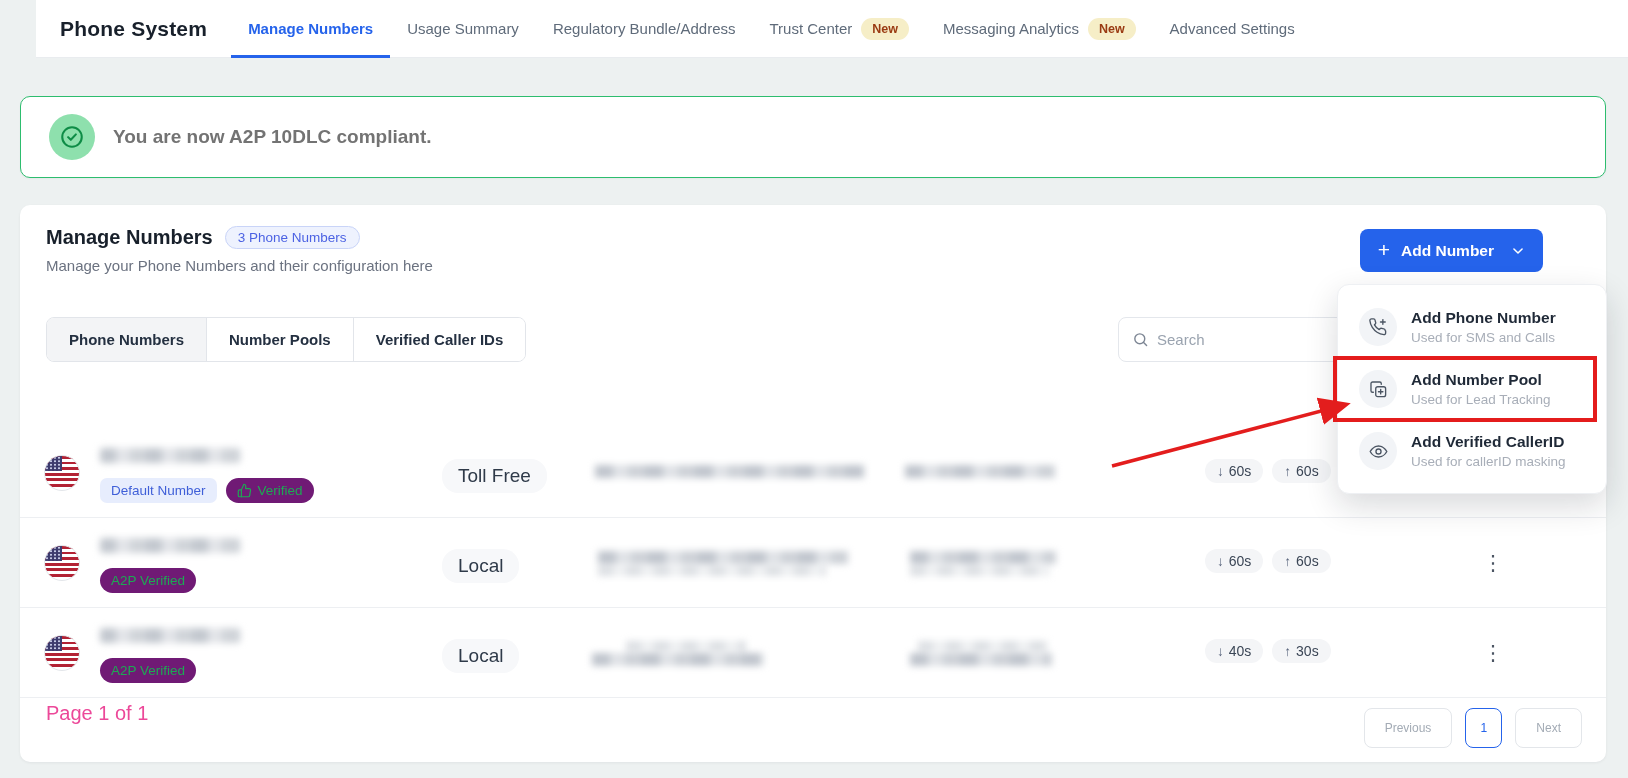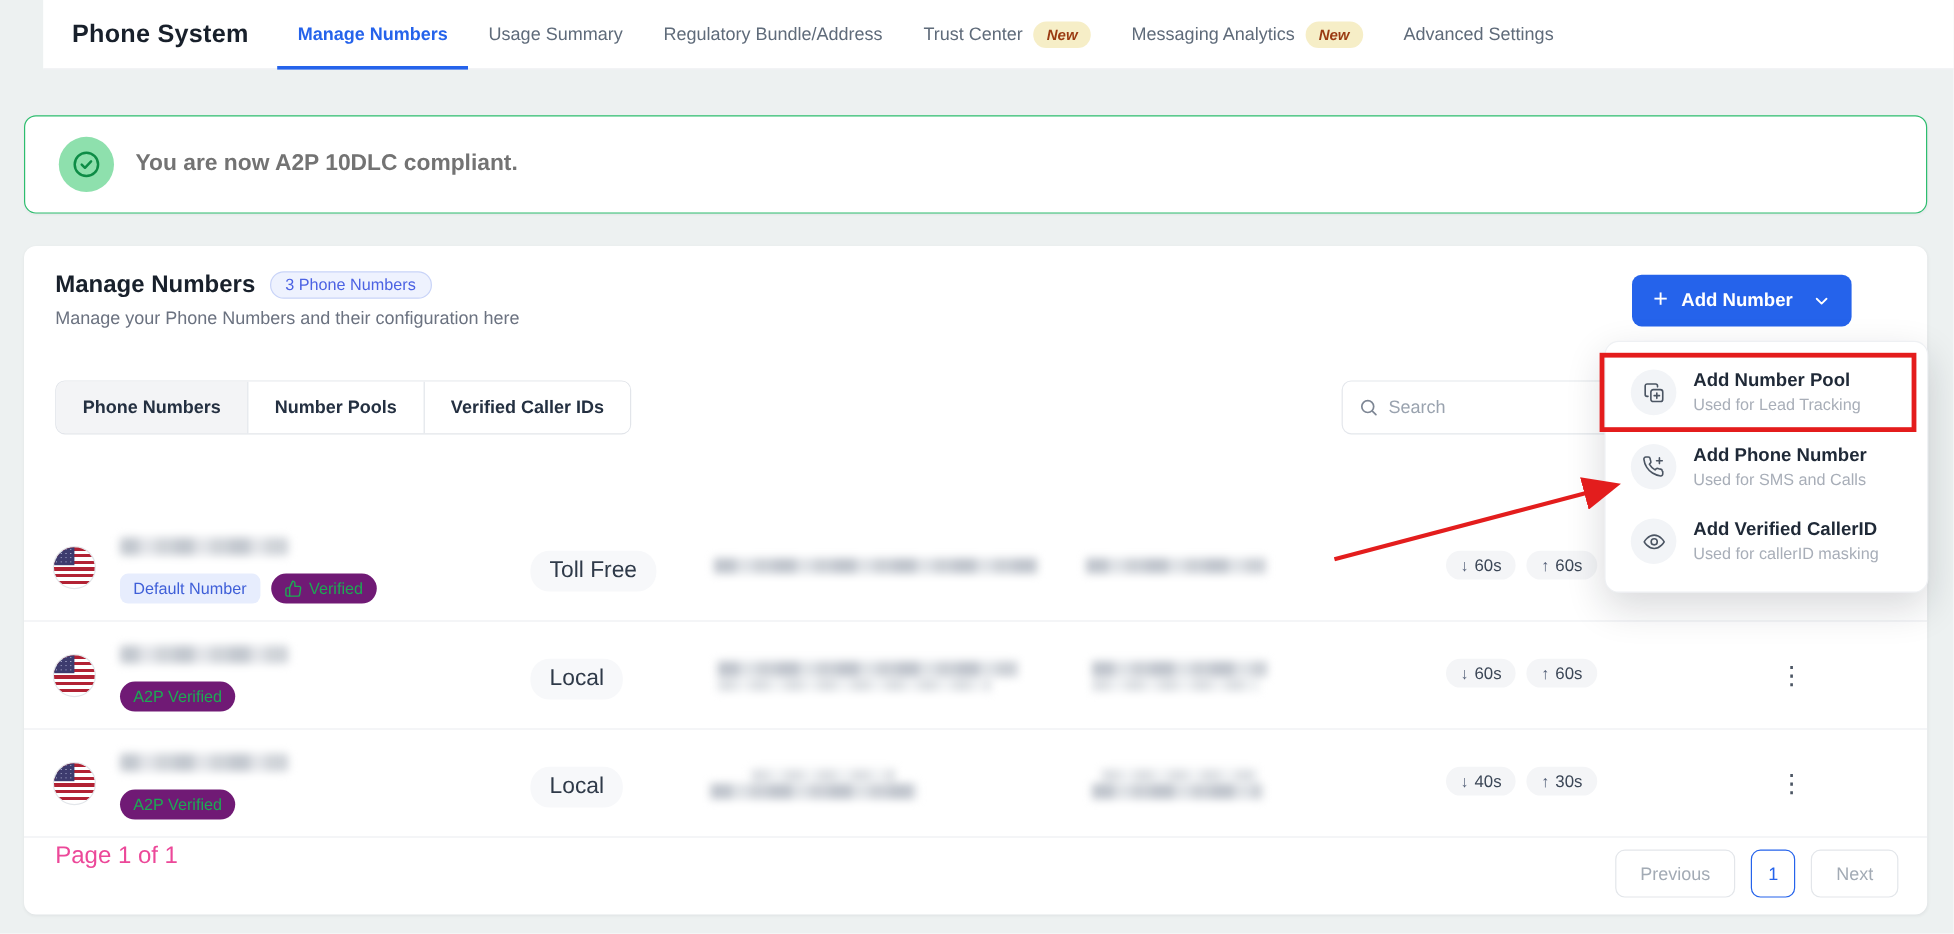--- a/index.html
+++ b/index.html
@@ -12,21 +12,21 @@
     color:#1f2937;
   }
   svg { display:block; }
 
   
   .topbar{position:absolute;left:0;top:0;width:1628px;height:58px;background:#fff;border-bottom:1px solid #e9ecef;display:flex;align-items:center;margin-left:36px;}
   .app-title{font-size:21px;font-weight:700;color:#18202b;margin-left:24px;letter-spacing:.2px;}
   .nav{display:flex;align-items:center;height:58px;margin-left:24px;}
   .nav-tab{display:flex;align-items:center;gap:9px;height:58px;padding:0 17px;font-size:15px;color:#5f6b7a;cursor:pointer;border-bottom:3px solid transparent;padding-top:3px;}
   .nav-tab.active{color:#2563eb;font-weight:700;border-bottom-color:#2563eb;}
-  .new-badge{background:#f6eec7;color:#9a3b12;font-size:12.5px;font-weight:700;padding:4px 11px;border-radius:999px;font-style:italic;}
+  .new-badge{background:#f6eec7;color:#9a3b12;font-size:12.5px;font-weight:700;padding:4px 11px;border-radius:999px;}
 
   
   .banner{position:absolute;left:20px;top:96px;width:1586px;height:82px;background:#fff;border:1px solid #2dbd6e;border-radius:10px;display:flex;align-items:center;padding-left:28px;gap:18px;box-shadow:0 1px 2px rgba(16,24,40,.04);}
   .banner-icn{width:46px;height:46px;border-radius:50%;background:#8ee0ad;display:flex;align-items:center;justify-content:center;flex:0 0 auto;}
   .banner-text{font-size:19px;font-weight:700;color:#737373;}
 
   
   .card{position:absolute;left:20px;top:205px;width:1586px;height:557px;background:#fff;border-radius:10px;box-shadow:0 1px 3px rgba(16,24,40,.06);}
   .head-row{position:absolute;left:26px;top:21px;display:flex;align-items:center;gap:12px;}
   .card-title{font-size:20px;font-weight:700;color:#18202b;}
@@ -69,21 +69,21 @@
 
   .type-pill{position:absolute;left:422px;top:31px;background:#f7f8fa;border-radius:16px;padding:6px 16px;font-size:19px;color:#2f3a49;}
   .timeouts{position:absolute;left:1185px;top:31px;display:flex;gap:9px;}
   .t-pill{display:flex;align-items:center;gap:5px;background:#f4f5f7;border-radius:15px;padding:4px 12px;font-size:14px;color:#3b4656;}
   .t-pill .arr{color:#56627a;font-size:13.5px;}
   .kebab{position:absolute;left:1462px;top:29px;width:22px;height:32px;display:flex;align-items:center;justify-content:center;font-size:21px;color:#4b5563;cursor:pointer;letter-spacing:0;}
 
   
   .page-info{position:absolute;left:26px;top:497px;font-size:20px;color:#ec4899;}
   .pager{position:absolute;right:24px;top:503px;display:flex;gap:13px;}
-  .pg-btn{height:40px;border:1px solid #e3e6ea;background:#fff;border-radius:8px;color:#a3abb5;font-size:15px;padding:0 20px;cursor:pointer;font-family:inherit;}
+  .pg-btn{height:40px;border:1px solid #e3e6ea;background:#fff;border-radius:8px;color:#a3abb5;font-size:12px;padding:0 20px;cursor:pointer;font-family:inherit;}
   .pg-btn.num{width:37px;padding:0;border:1.5px solid #2563eb;color:#2563eb;}
 
   
   .panel{position:absolute;left:1337px;top:284px;width:270px;background:#fff;border-radius:12px;border:1px solid #eef0f3;box-shadow:0 12px 32px rgba(16,24,40,.16);padding:11px 0;z-index:30;}
   .menu-item{position:relative;display:flex;align-items:center;gap:14px;padding:12px 21px;cursor:pointer;}
   .menu-icn{width:38px;height:38px;border-radius:50%;background:#f2f4f7;display:flex;align-items:center;justify-content:center;flex:0 0 auto;}
   .menu-title{font-size:15.5px;font-weight:700;color:#1f2937;margin-bottom:3px;}
   .menu-sub{font-size:13.5px;color:#a8aeb8;}
   .red-box{position:absolute;left:-5px;right:9px;top:-2px;bottom:-2px;border:4px solid #e41c1c;pointer-events:none;z-index:40;}
 
@@ -264,45 +264,45 @@
     <button class="pg-btn num">1</button>
     <button class="pg-btn">Next</button>
   </div>
 </div>
 
 <div class="panel">
 
   <div class="menu-item">
     <div class="menu-icn">
       <svg width="19" height="19" viewBox="0 0 24 24" fill="none" stroke="#4b5563" stroke-width="1.7" stroke-linecap="round" stroke-linejoin="round">
+        <path d="M21 16.4v2.6a2 2 0 0 1-2.18 2 19.8 19.8 0 0 1-8.63-3.07 19.5 19.5 0 0 1-6-6A19.8 19.8 0 0 1 1.12 3.3 2 2 0 0 1 3.11 1.1h2.6a2 2 0 0 1 2 1.72c.12.9.36 1.8.7 2.64a2 2 0 0 1-.45 2.11L6.88 8.65a16 16 0 0 0 6 6l1.08-1.08a2 2 0 0 1 2.11-.45c.85.34 1.74.58 2.64.7a2 2 0 0 1 1.72 2z"></path>
+        <line x1="17.5" y1="2" x2="17.5" y2="8"></line>
+          <line x1="14.5" y1="5" x2="20.5" y2="5"></line>
+      </svg>
+    </div>
+    <div>
+      <div class="menu-title">Add Phone Number</div>
+      <div class="menu-sub">Used for SMS and Calls</div>
+    </div>
+  </div>
+
+  <div class="menu-item">
+    <div class="menu-icn">
+      <svg width="19" height="19" viewBox="0 0 24 24" fill="none" stroke="#4b5563" stroke-width="1.7" stroke-linecap="round" stroke-linejoin="round">
         <rect x="8.5" y="8.5" width="12.5" height="12.5" rx="2.5"></rect>
         <path d="M5.5 15.5h-1a2 2 0 0 1-2-2v-9a2 2 0 0 1 2-2h9a2 2 0 0 1 2 2v1"></path>
         <line x1="14.75" y1="12" x2="14.75" y2="17.6"></line>
           <line x1="11.95" y1="14.8" x2="17.55" y2="14.8"></line>
       </svg>
     </div>
     <div>
       <div class="menu-title">Add Number Pool</div>
       <div class="menu-sub">Used for Lead Tracking</div>
     </div>
     <div class="red-box"></div>
-  </div>
-
-  <div class="menu-item">
-    <div class="menu-icn">
-      <svg width="19" height="19" viewBox="0 0 24 24" fill="none" stroke="#4b5563" stroke-width="1.7" stroke-linecap="round" stroke-linejoin="round">
-        <path d="M21 16.4v2.6a2 2 0 0 1-2.18 2 19.8 19.8 0 0 1-8.63-3.07 19.5 19.5 0 0 1-6-6A19.8 19.8 0 0 1 1.12 3.3 2 2 0 0 1 3.11 1.1h2.6a2 2 0 0 1 2 1.72c.12.9.36 1.8.7 2.64a2 2 0 0 1-.45 2.11L6.88 8.65a16 16 0 0 0 6 6l1.08-1.08a2 2 0 0 1 2.11-.45c.85.34 1.74.58 2.64.7a2 2 0 0 1 1.72 2z"></path>
-        <line x1="17.5" y1="2" x2="17.5" y2="8"></line>
-          <line x1="14.5" y1="5" x2="20.5" y2="5"></line>
-      </svg>
-    </div>
-    <div>
-      <div class="menu-title">Add Phone Number</div>
-      <div class="menu-sub">Used for SMS and Calls</div>
-    </div>
   </div>
 
   <div class="menu-item">
     <div class="menu-icn">
       <svg width="19" height="19" viewBox="0 0 24 24" fill="none" stroke="#4b5563" stroke-width="1.7" stroke-linecap="round" stroke-linejoin="round">
         <path d="M1.5 12s3.8-7 10.5-7 10.5 7 10.5 7-3.8 7-10.5 7S1.5 12 1.5 12z"></path>
         <circle cx="12" cy="12" r="3.2"></circle>
       </svg>
     </div>
     <div>

